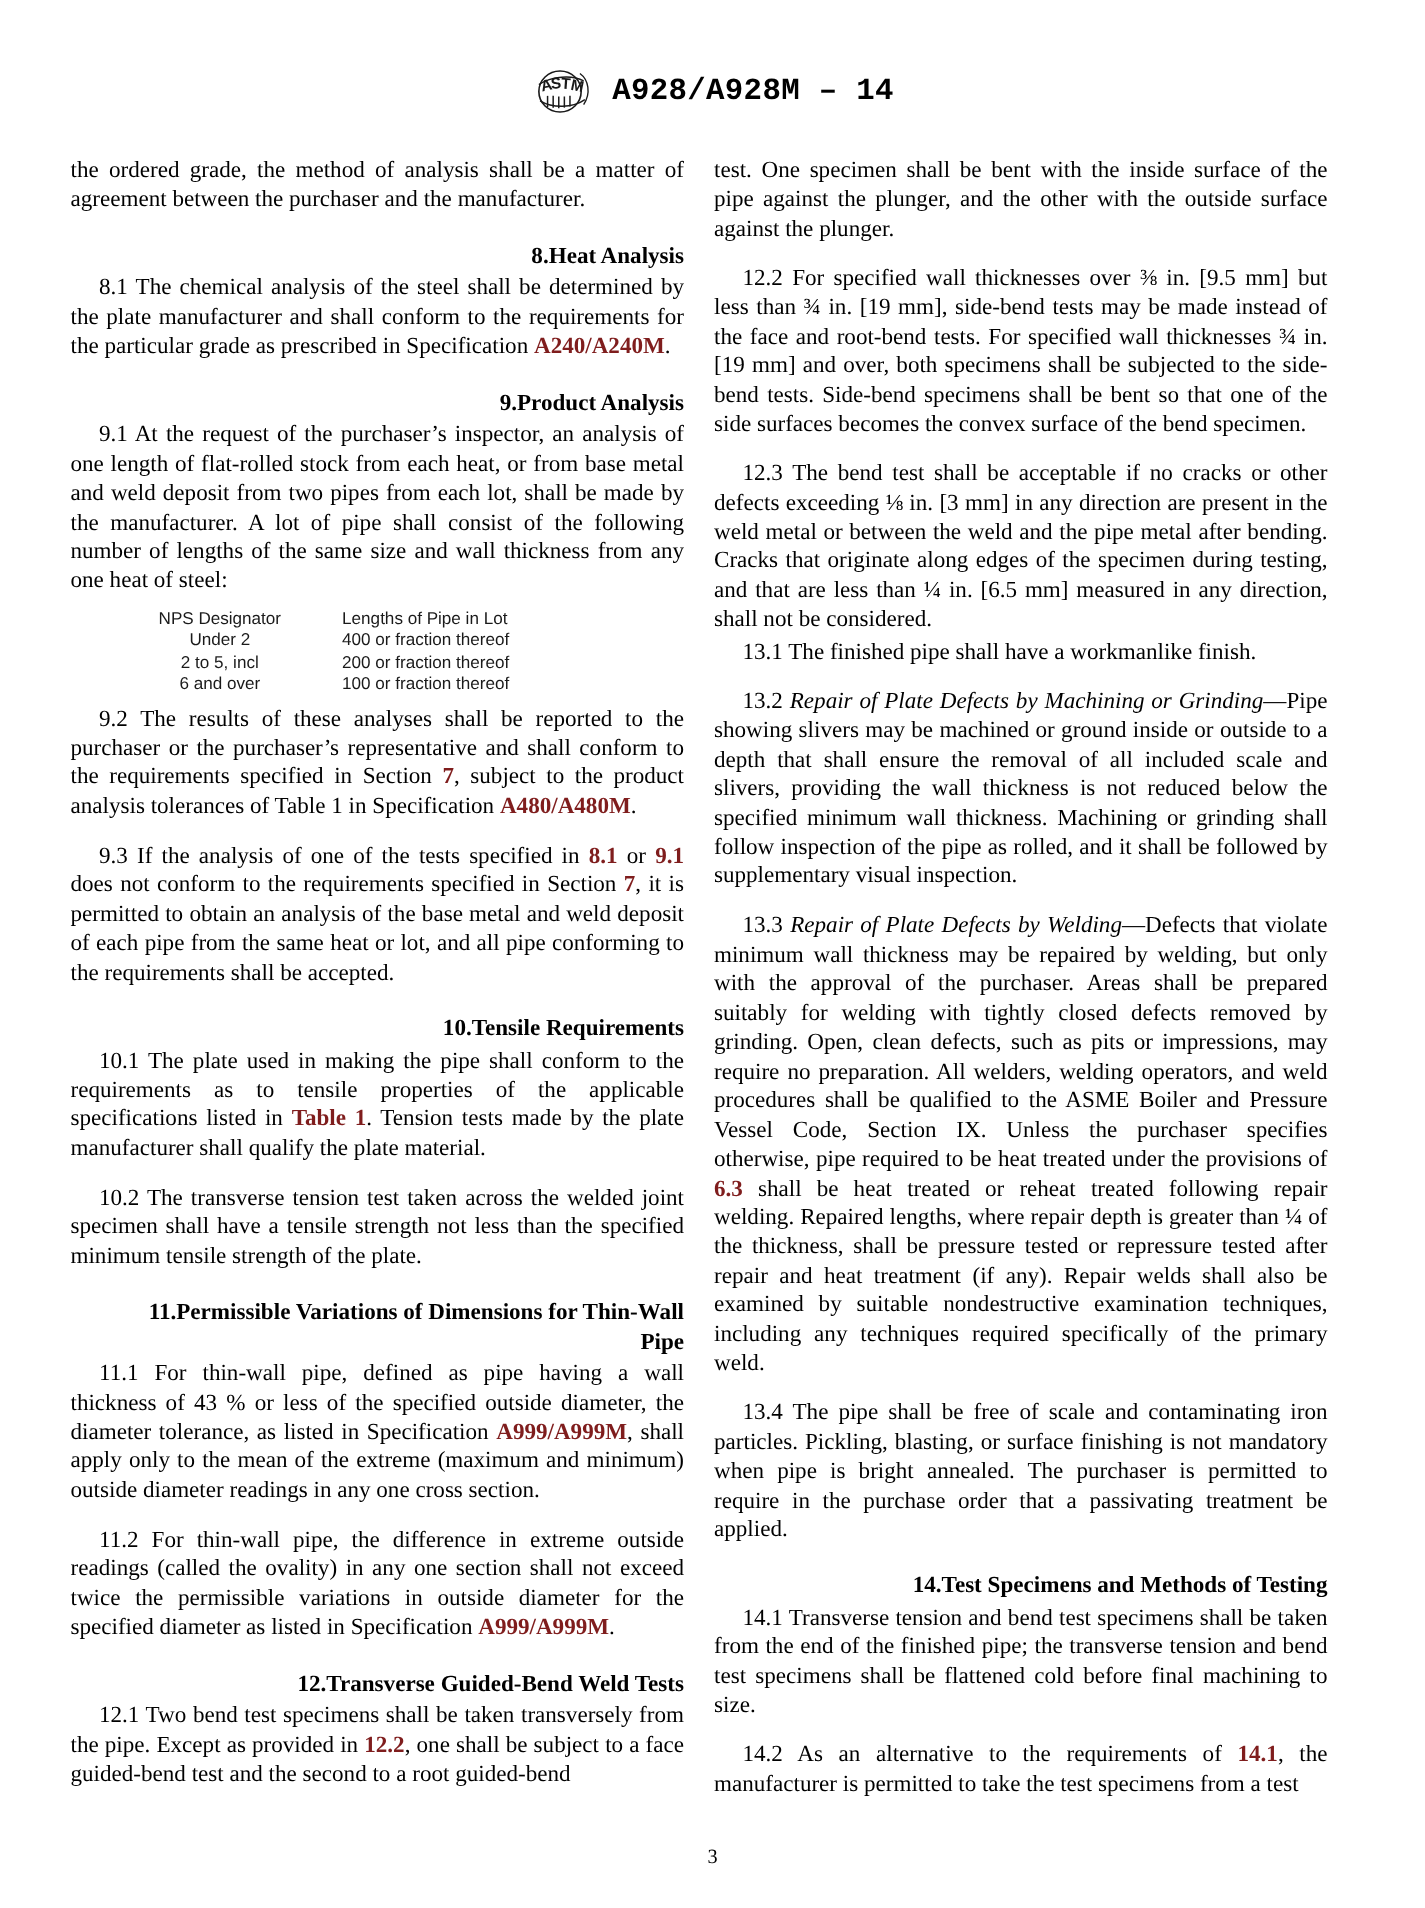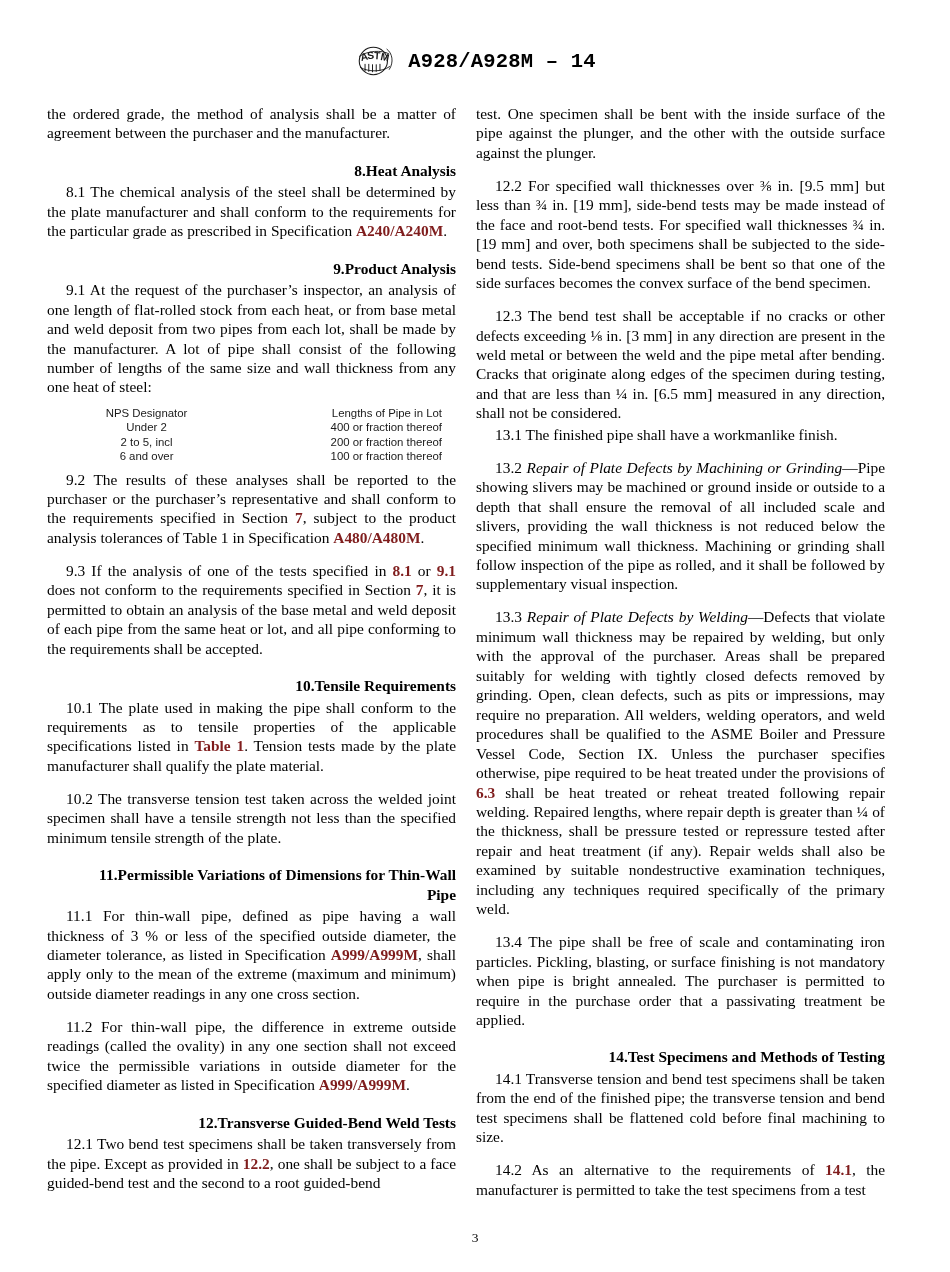--- a/index.html
+++ b/index.html
@@ -117,21 +117,21 @@
     font-size: 11.4px;
     line-height: 14.4px;
     color: #1a1a1a;
   }
   .mini-table td {
     padding: 0;
     vertical-align: top;
     white-space: nowrap;
   }
   .mini-table td.c1 { text-align: center;  padding-left: 18px; }
-  .mini-table td.c2 { text-align: right; padding-right: 14px; }
+  .mini-table td.c2 { padding-right: 14px; }
 
   
   .page-number {
     position: absolute;
     bottom: 26px;
     left: 0;
     width: 950px;
     text-align: center;
     font-size: 13.5px;
     line-height: 16px;
@@ -216,21 +216,21 @@
 
       <p class="indent gap-sm"><span>10.1  The plate used in making the pipe shall conform to the requirements as to tensile properties of the applicable specifications listed in </span><span class="lnk">Table 1</span><span>. Tension tests made by the plate manufacturer shall qualify the plate material.</span></p>
 
       <p class="indent gap">10.2  The transverse tension test taken across the welded joint specimen shall have a tensile strength not less than the specified minimum tensile strength of the plate.</p>
 
       <h2 class="section gap">
         <span class="sec-num">11.</span><span>Permissible Variations of Dimensions for Thin-Wall</span>
         <span class="sec-hang">Pipe</span>
       </h2>
 
-      <p class="indent gap-sm"><span>11.1  For thin-wall pipe, defined as pipe having a wall thickness of 3 % or less of the specified outside diameter, the diameter tolerance, as listed in Specification </span><span class="lnk">A999/A999M</span><span>, shall apply only to the mean of the extreme (maximum and minimum) outside diameter readings in any one cross section.</span></p>
+      <p class="indent gap-sm"><span>11.1  For thin-wall pipe, defined as pipe having a wall thickness of 43 % or less of the specified outside diameter, the diameter tolerance, as listed in Specification </span><span class="lnk">A999/A999M</span><span>, shall apply only to the mean of the extreme (maximum and minimum) outside diameter readings in any one cross section.</span></p>
 
       <p class="indent gap"><span>11.2  For thin-wall pipe, the difference in extreme outside readings (called the ovality) in any one section shall not exceed twice the permissible variations in outside diameter for the specified diameter as listed in Specification </span><span class="lnk">A999/A999M</span><span>.</span></p>
 
       <h2 class="section gap">
         <span class="sec-num">12.</span><span>Transverse Guided-Bend Weld Tests</span>
       </h2>
 
       <p class="indent gap-sm"><span>12.1  Two bend test specimens shall be taken transversely from the pipe. Except as provided in </span><span class="lnk">12.2</span><span>, one shall be subject to a face guided-bend test and the second to a root guided-bend</span></p>
 
     </div>

